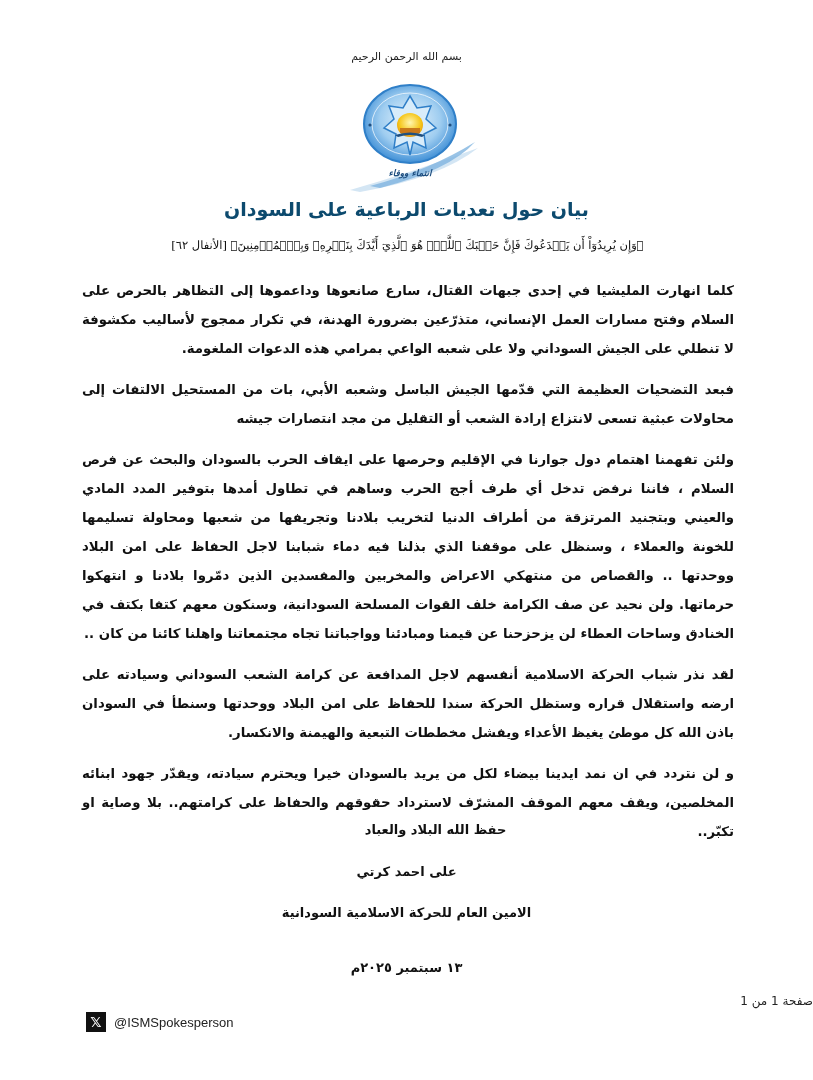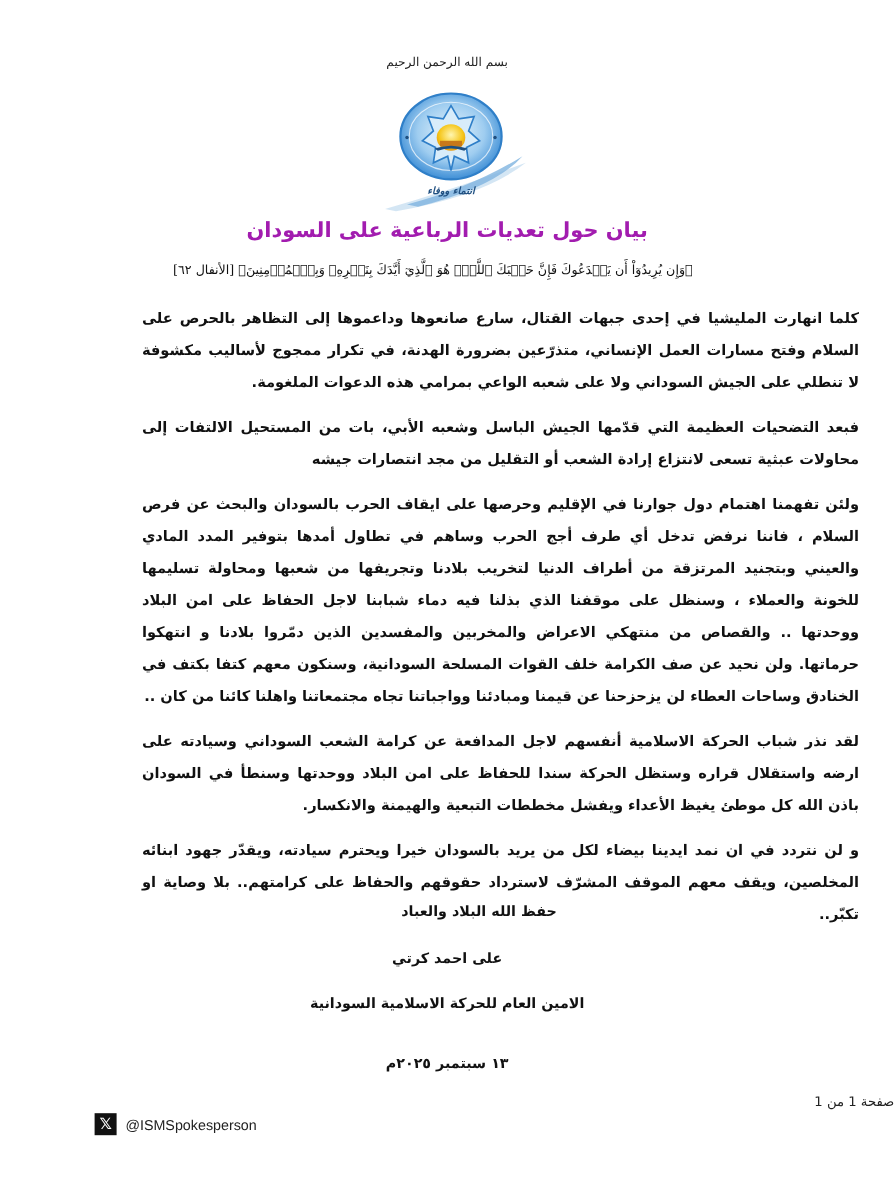--- a/index.html
+++ b/index.html
@@ -8,29 +8,29 @@
       font-family: "DejaVu Sans", sans-serif; color: #111;
     }
     .page { position: absolute; left: 0; top: 0; width: 737px; height: 1080px; }
     .basmala {
       position: absolute; top: 50px; left: 0; width: 813px; text-align: center;
       font-size: 11px; direction: rtl; color: #222;
     }
     .logo { position: absolute; left: 340px; top: 78px; width: 140px; height: 118px; font-style: italic; }
     .title {
       position: absolute; top: 198px; left: 0; width: 813px; text-align: center;
-      font-size: 19px; font-weight: bold; direction: rtl; color: #a21caf;
+      font-size: 19px; font-weight: bold; direction: rtl; color: #0c4a6e;
     }
     .verse {
-      position: absolute; top: 238px; left: 56px; width: 675px; text-align: center;
+      position: absolute; top: 238px; left: 70px; width: 675px; text-align: center;
       font-size: 11.5px; direction: rtl; color: #111; font-family: "DejaVu Serif", serif;
     }
     .body {
       position: absolute; left: 82px; top: 276px; width: 652px; direction: rtl;
-      text-align: justify; font-size: 13.3px; line-height: 29px; font-weight: bold; margin-left: 47px;
+      text-align: justify; font-size: 13.3px; line-height: 29px; font-weight: bold;
     }
     .body p { margin: 0 0 12px 0; text-align-last: right; }
     .center {
       position: absolute; left: 0; width: 813px; text-align: center; direction: rtl;
       font-size: 13px; font-weight: bold;
     }
     .pagenum {
       position: absolute; left: 0; width: 813px; top: 994px; 
       direction: rtl; font-size: 12px; color: #222;
     }

